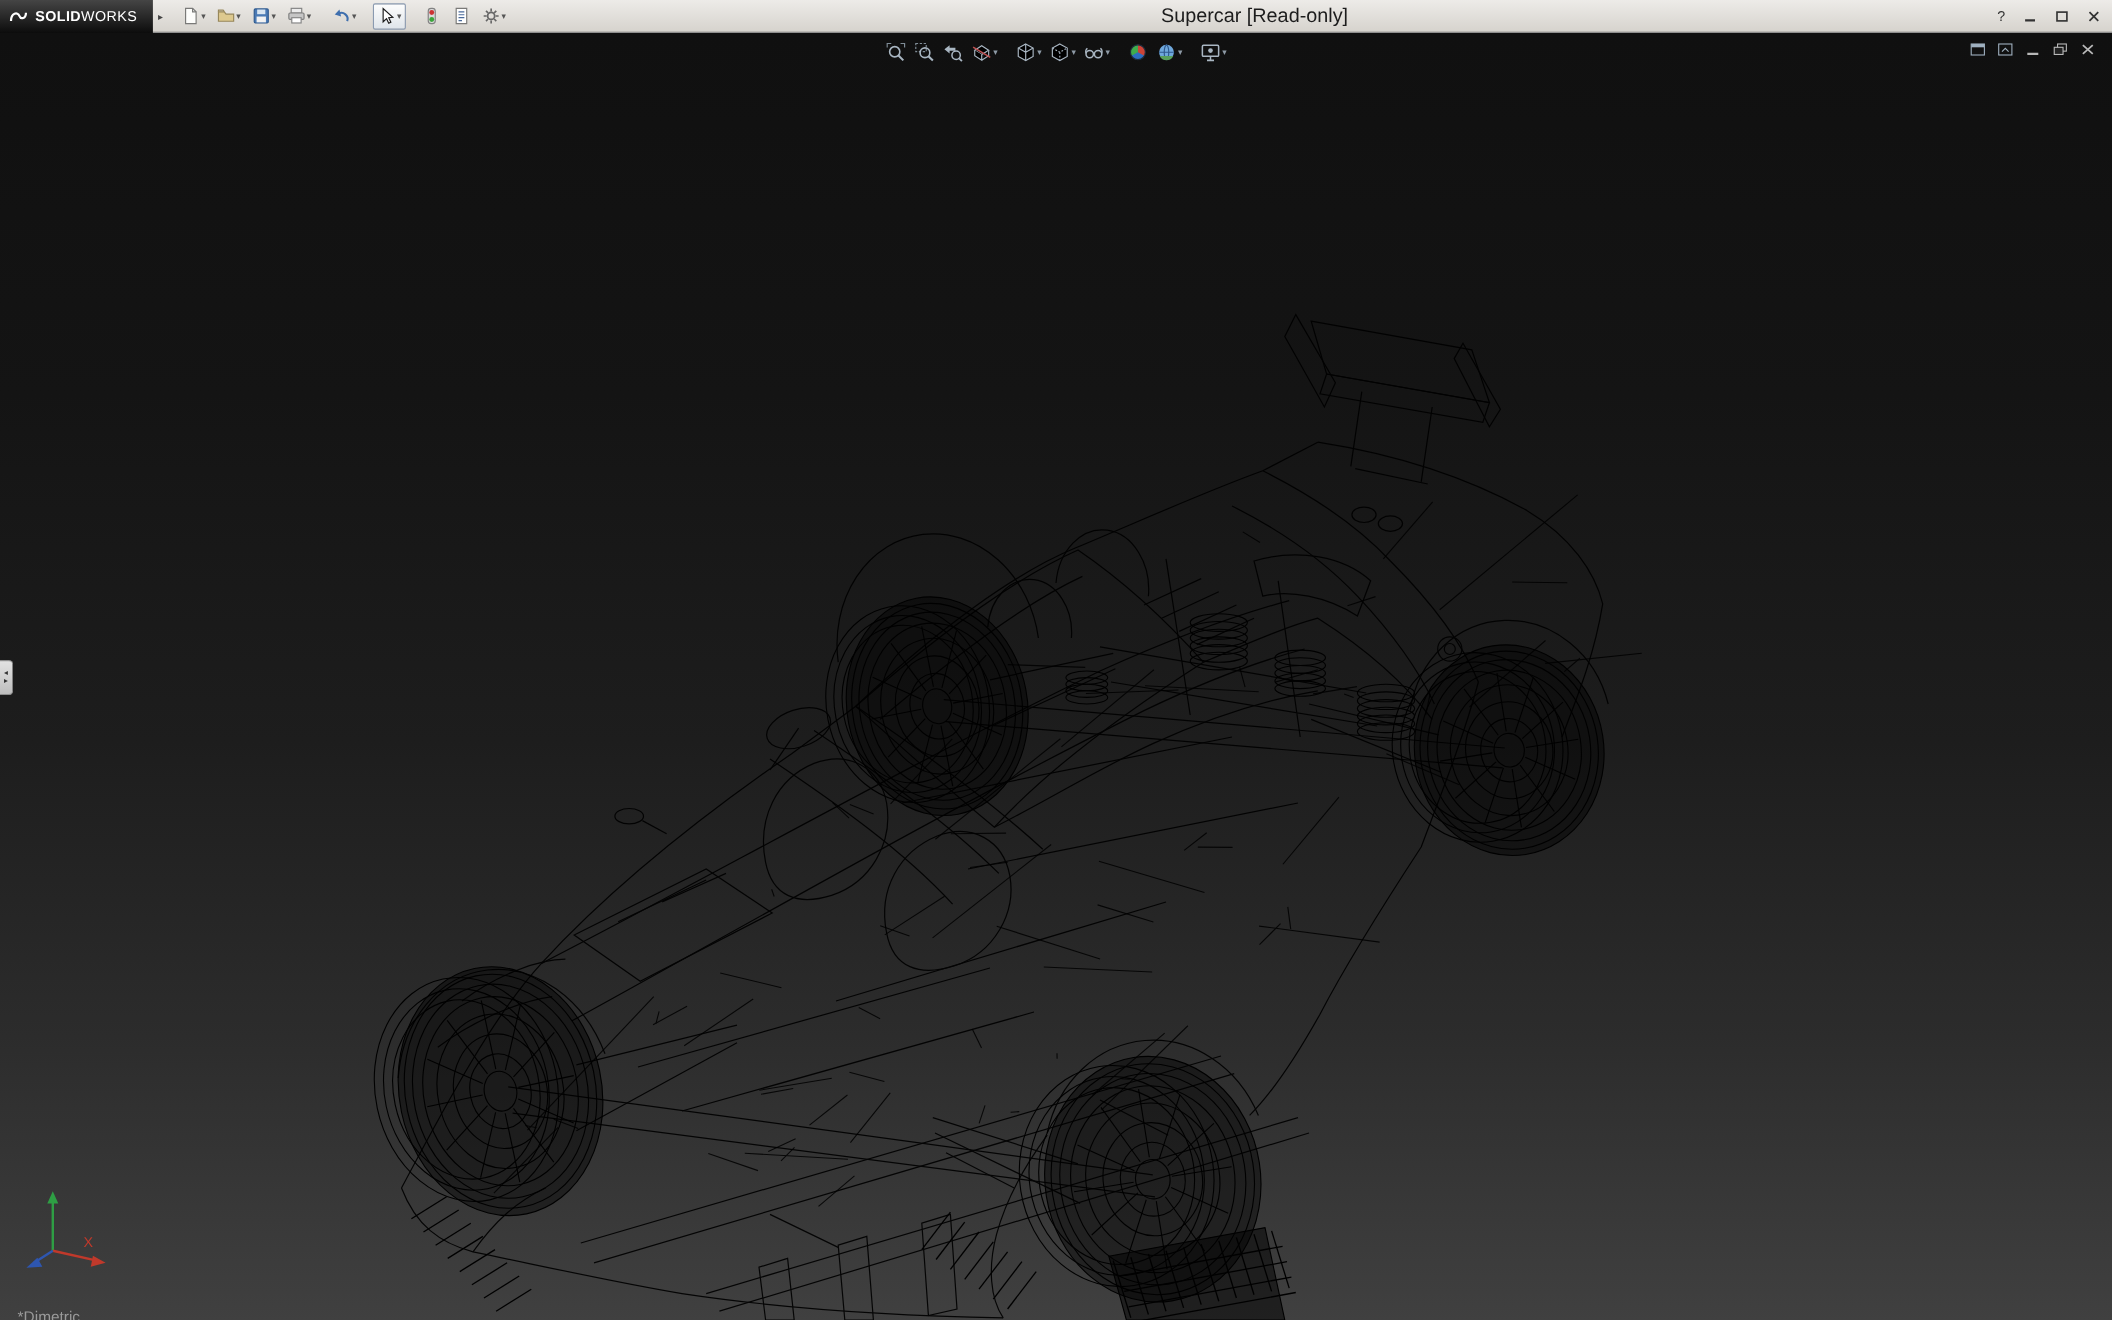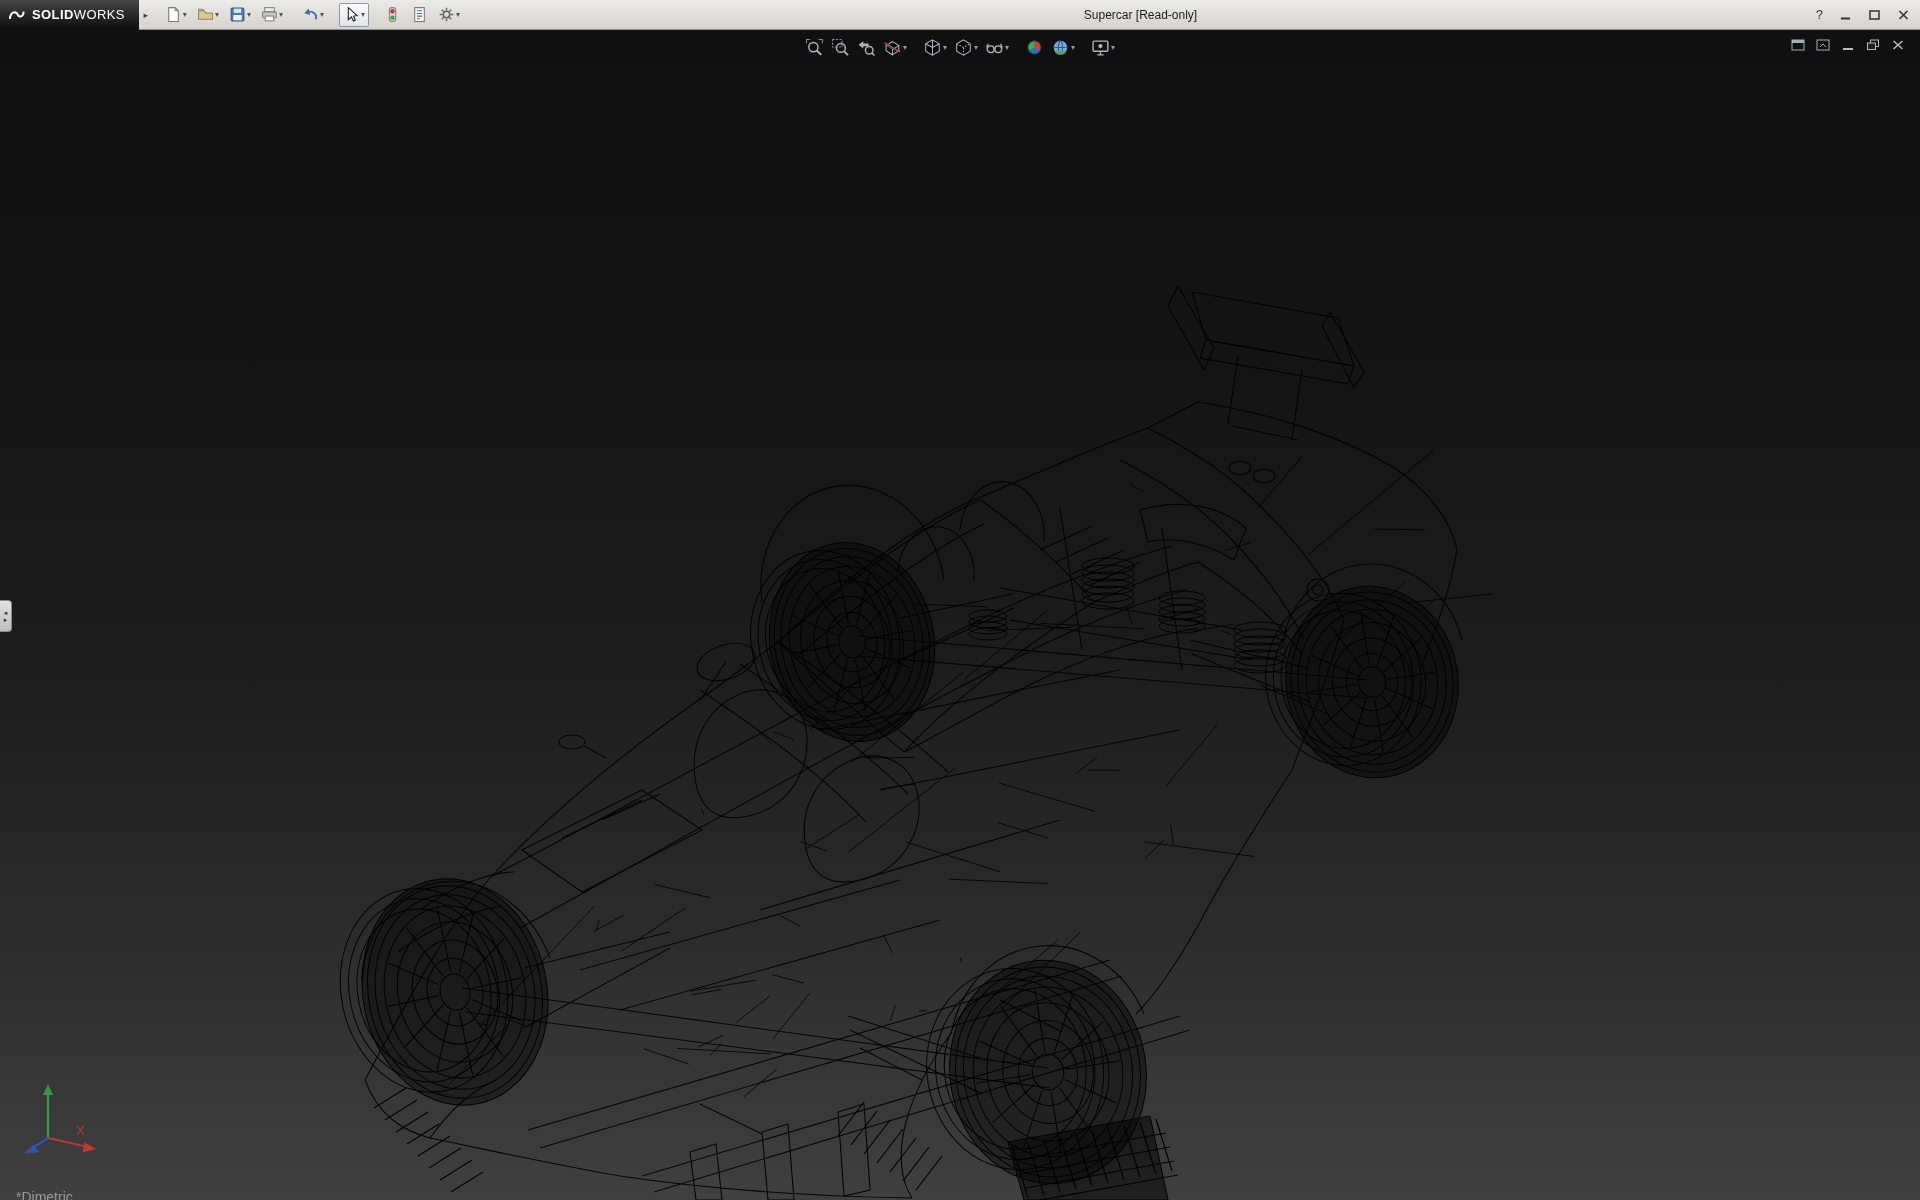--- a/index.html
+++ b/index.html
@@ -15,21 +15,21 @@
   .brand-text{font-size:13px;letter-spacing:.4px;white-space:nowrap}
   .brand-text .b1{font-weight:bold}
   .brand-text .b2{font-weight:300}
   .menu-expand{border:none;background:transparent;font-size:9px;color:#444;width:14px;height:30px;cursor:default}
   .toolbar{display:flex;align-items:center;gap:2px;margin-left:8px}
   .tb{display:flex;align-items:center;gap:1px;height:24px;padding:2px 3px;border:1px solid transparent;background:transparent;cursor:default}
   .tb svg{width:17px;height:17px;display:block}
   .tb .dd{font-size:8px;color:#555;line-height:1}
   .tb.active{border:1px solid #8a9ab0;background:linear-gradient(#fdfdfd,#dfe5ea);border-radius:2px}
   .tsep{width:7px;height:24px}
-  .win-title{position:absolute;left:59.4%;transform:translateX(-50%);font-size:12px;color:#1c1c1c;white-space:nowrap}
+  .win-title{position:absolute;left:59.4%;transform:translateX(-50%);font-size:18px;color:#1c1c1c;white-space:nowrap}
   .win-controls{margin-left:auto;display:flex;align-items:center;gap:16px;padding-right:10px}
   .wc{border:none;background:transparent;color:#333;font-size:13px;display:flex;align-items:center;cursor:default}
   .wc svg{width:13px;height:12px;display:block}
 
   
   .viewport{position:absolute;top:30px;left:0;width:1920px;height:1170px;
     background:linear-gradient(180deg,#101010 0%,#141414 28%,#1d1d1d 55%,#2c2c2c 78%,#404040 100%);overflow:hidden}
   #car-wireframe{position:absolute;top:0;left:0}
 
   

